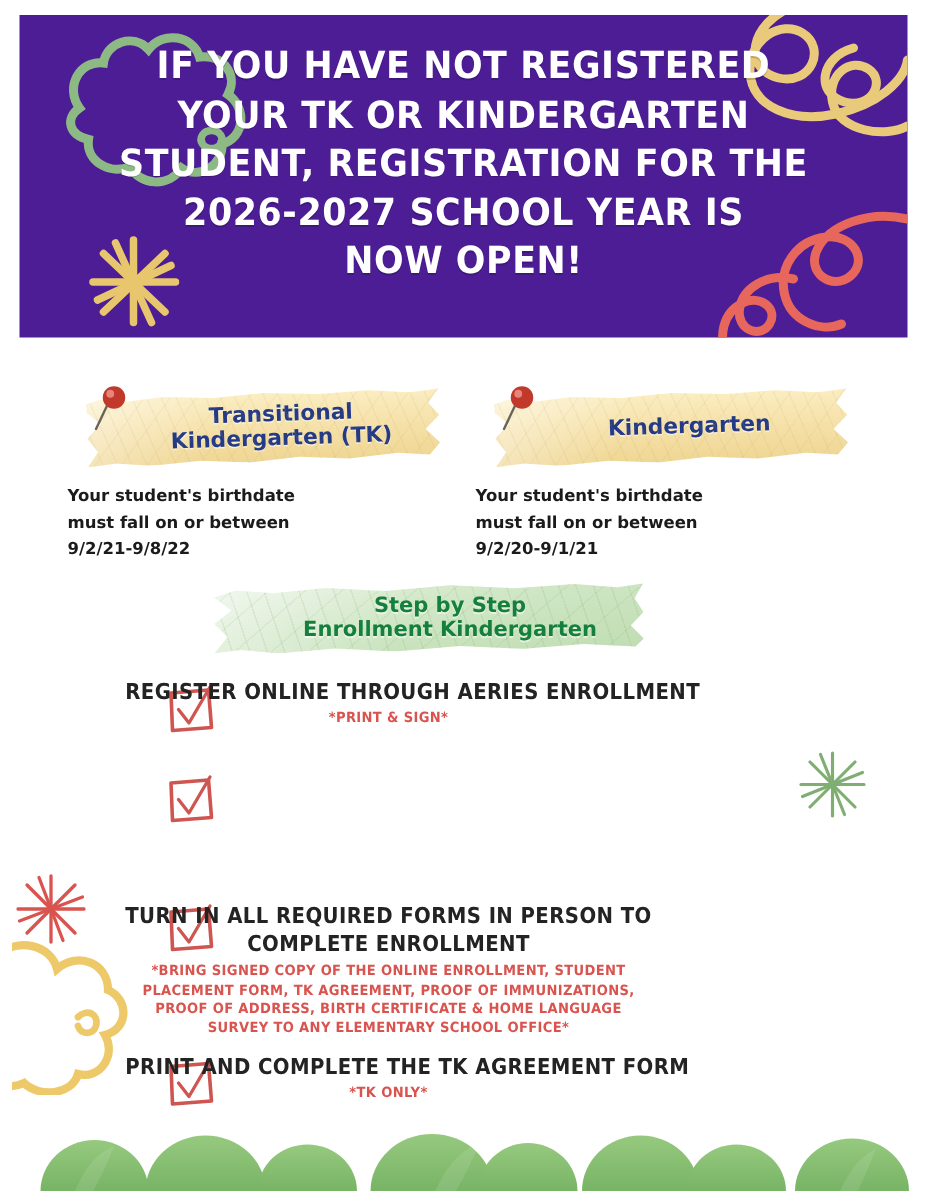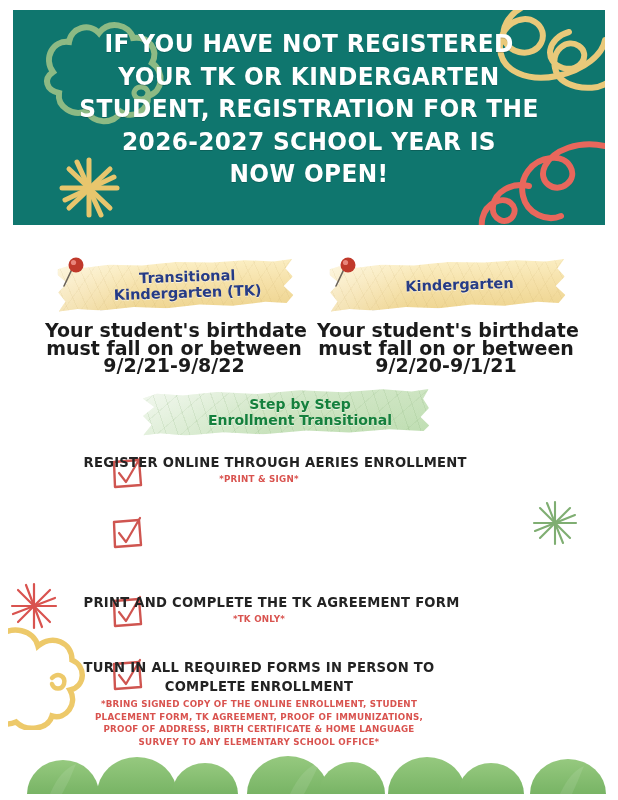--- a/index.html
+++ b/index.html
@@ -16,21 +16,21 @@
     -webkit-font-smoothing: antialiased;
   }
 
   
   .banner {
     position: absolute;
     left: 13px;
     top: 10px;
     width: 592px;
     height: 215px;
-    background: #0f766e;
+    background: #4c1d95;
     overflow: hidden;
   }
   .banner-text {
     position: absolute;
     left: 0;
     top: 18px;
     width: 592px;
     text-align: center;
     color: #ffffff;
     font-family: "DejaVu Sans", sans-serif;
@@ -102,25 +102,24 @@
     position: absolute;
     left: 2px;
     top: -6px;
     width: 30px;
     height: 32px;
     z-index: 3;
   }
   .card-note {
     position: absolute;
     width: 258px;
-    text-align: center;
     color: #1b1b1b;
     font-family: "DejaVu Sans", sans-serif;
     font-weight: bold;
-    font-size: 19px;
+    font-size: 11px;
     line-height: 17.5px;
   }
   .card-note span { display: block; white-space: nowrap; }
 
   
   .green-strip-wrap {
     position: absolute;
     left: 143px;
     top: 390px;
     width: 286px;
@@ -329,21 +328,21 @@
 <div class="card-note" style="left:317px; top:322px;">
   <span>Your student's birthdate</span>
   <span>must fall on or between</span>
   <span>9/2/20-9/1/21</span>
 </div>
 
 <div class="green-strip-wrap">
   <div class="green-strip"></div>
   <div class="green-strip-label">
     <span>Step by Step</span>
-    <span>Enrollment Transitional</span>
+    <span>Enrollment Kindergarten</span>
   </div>
 </div>
 
 <svg class="doodle doodle-right-star" viewBox="0 0 50 50">
   <g stroke="#7fae72" stroke-width="2.1" stroke-linecap="round">
     <line x1="25" y1="4" x2="25" y2="46"></line>
     <line x1="4" y1="25" x2="46" y2="25"></line>
     <line x1="10" y1="10" x2="40" y2="40"></line>
     <line x1="10" y1="40" x2="40" y2="10"></line>
     <line x1="17" y1="5" x2="33" y2="45"></line>
@@ -386,50 +385,50 @@
     </div>
   </div>
 
   <div class="step step-2">
     <svg class="checkbox" viewBox="0 0 34 34">
       <path d="M4 6 L29 4 L31 29 L5 31 Z" fill="none" stroke="#cf5550" stroke-width="2.4" stroke-linejoin="round"></path>
       <path d="M9 17 L16 26 L30 2" fill="none" stroke="#cf5550" stroke-width="2.2" stroke-linecap="round" stroke-linejoin="round"></path>
     </svg>
   </div>
 
-  <div class="step step-3">
-    <svg class="checkbox" viewBox="0 0 34 34">
-      <path d="M4 6 L29 4 L31 29 L5 31 Z" fill="none" stroke="#cf5550" stroke-width="2.4" stroke-linejoin="round"></path>
-      <path d="M9 17 L16 26 L30 2" fill="none" stroke="#cf5550" stroke-width="2.2" stroke-linecap="round" stroke-linejoin="round"></path>
-    </svg>
-    <div class="step-body">
-      <div class="step-title">
-        <span>PRINT AND COMPLETE THE TK AGREEMENT FORM</span>
-      </div>
-      <div class="step-note">
-        <span>*TK ONLY*</span>
-      </div>
-    </div>
-  </div>
-
   <div class="step step-4">
     <svg class="checkbox" viewBox="0 0 34 34">
       <path d="M4 6 L29 4 L31 29 L5 31 Z" fill="none" stroke="#cf5550" stroke-width="2.4" stroke-linejoin="round"></path>
       <path d="M9 17 L16 26 L30 2" fill="none" stroke="#cf5550" stroke-width="2.2" stroke-linecap="round" stroke-linejoin="round"></path>
     </svg>
     <div class="step-body">
       <div class="step-title">
         <span>TURN IN ALL REQUIRED FORMS IN PERSON TO</span>
         <span>COMPLETE ENROLLMENT</span>
       </div>
       <div class="step-note">
         <span>*BRING SIGNED COPY OF THE ONLINE ENROLLMENT, STUDENT</span>
         <span>PLACEMENT FORM, TK AGREEMENT, PROOF OF IMMUNIZATIONS,</span>
         <span>PROOF OF ADDRESS, BIRTH CERTIFICATE &amp; HOME LANGUAGE</span>
         <span>SURVEY TO ANY ELEMENTARY SCHOOL OFFICE*</span>
+      </div>
+    </div>
+  </div>
+
+  <div class="step step-3">
+    <svg class="checkbox" viewBox="0 0 34 34">
+      <path d="M4 6 L29 4 L31 29 L5 31 Z" fill="none" stroke="#cf5550" stroke-width="2.4" stroke-linejoin="round"></path>
+      <path d="M9 17 L16 26 L30 2" fill="none" stroke="#cf5550" stroke-width="2.2" stroke-linecap="round" stroke-linejoin="round"></path>
+    </svg>
+    <div class="step-body">
+      <div class="step-title">
+        <span>PRINT AND COMPLETE THE TK AGREEMENT FORM</span>
+      </div>
+      <div class="step-note">
+        <span>*TK ONLY*</span>
       </div>
     </div>
   </div>
 
 </div>
 
 <svg class="hills" viewBox="0 0 618 62">
   <defs>
     <linearGradient id="hg" x1="0" y1="0" x2="0" y2="1">
       <stop offset="0%" stop-color="#96c97f"></stop>

